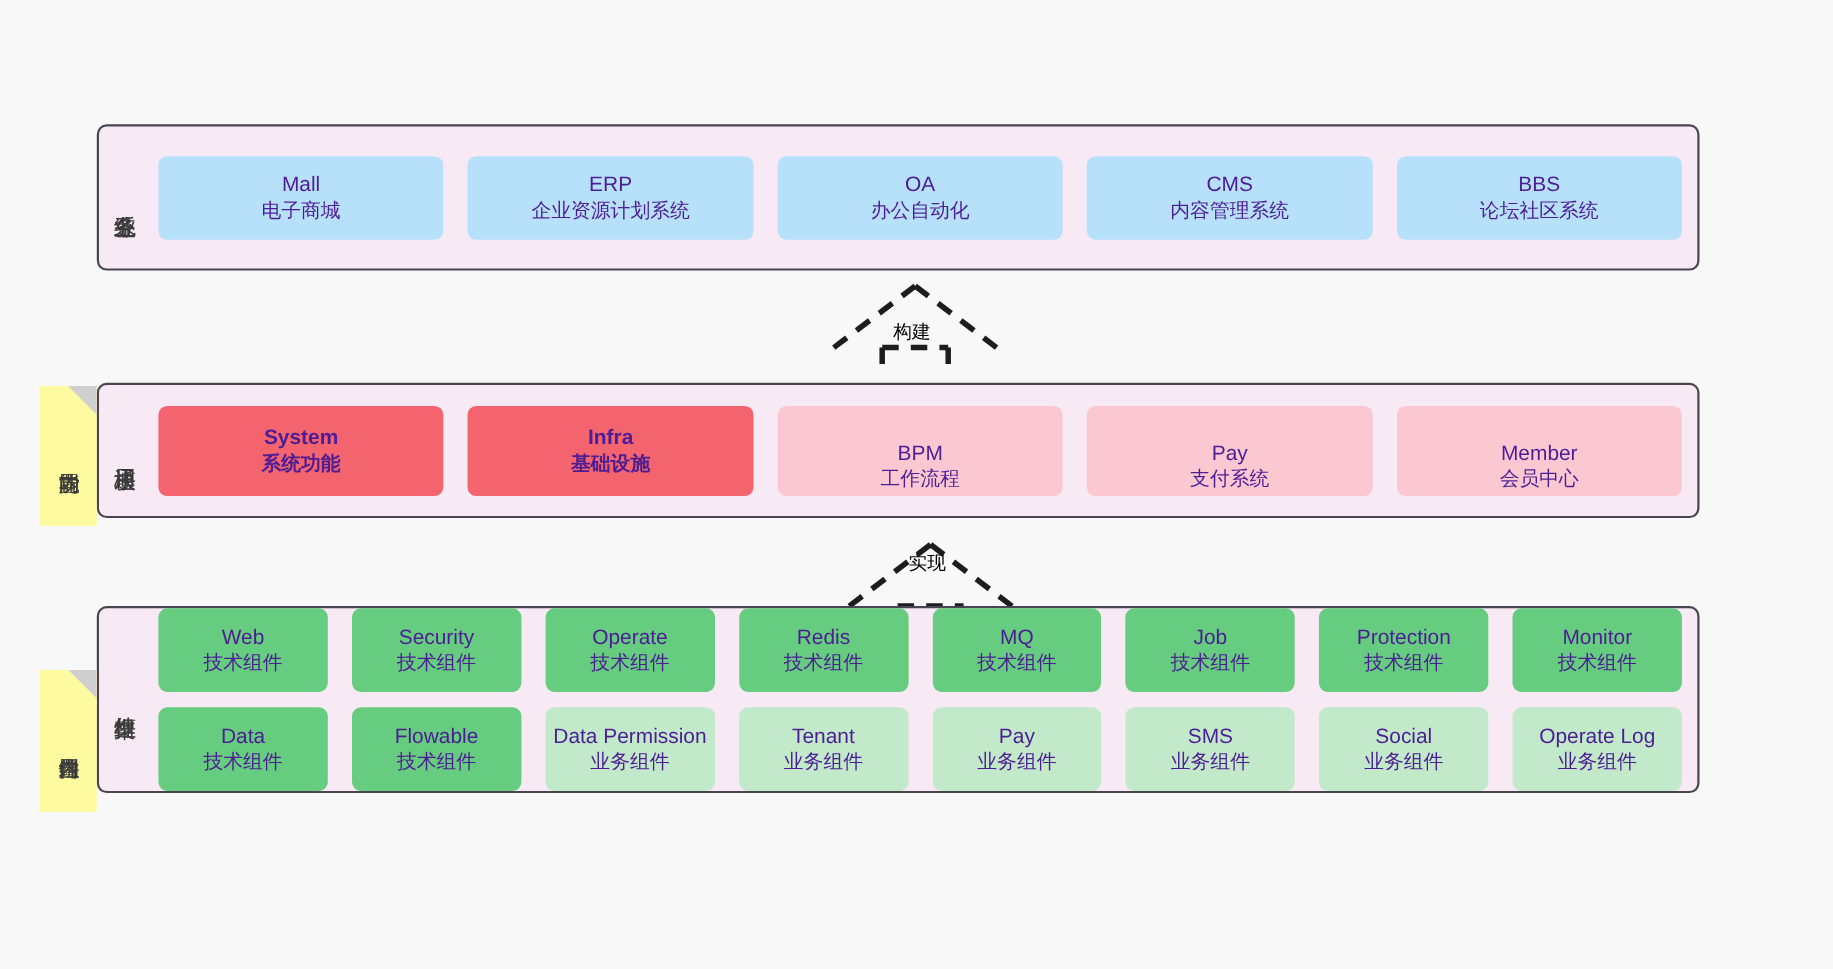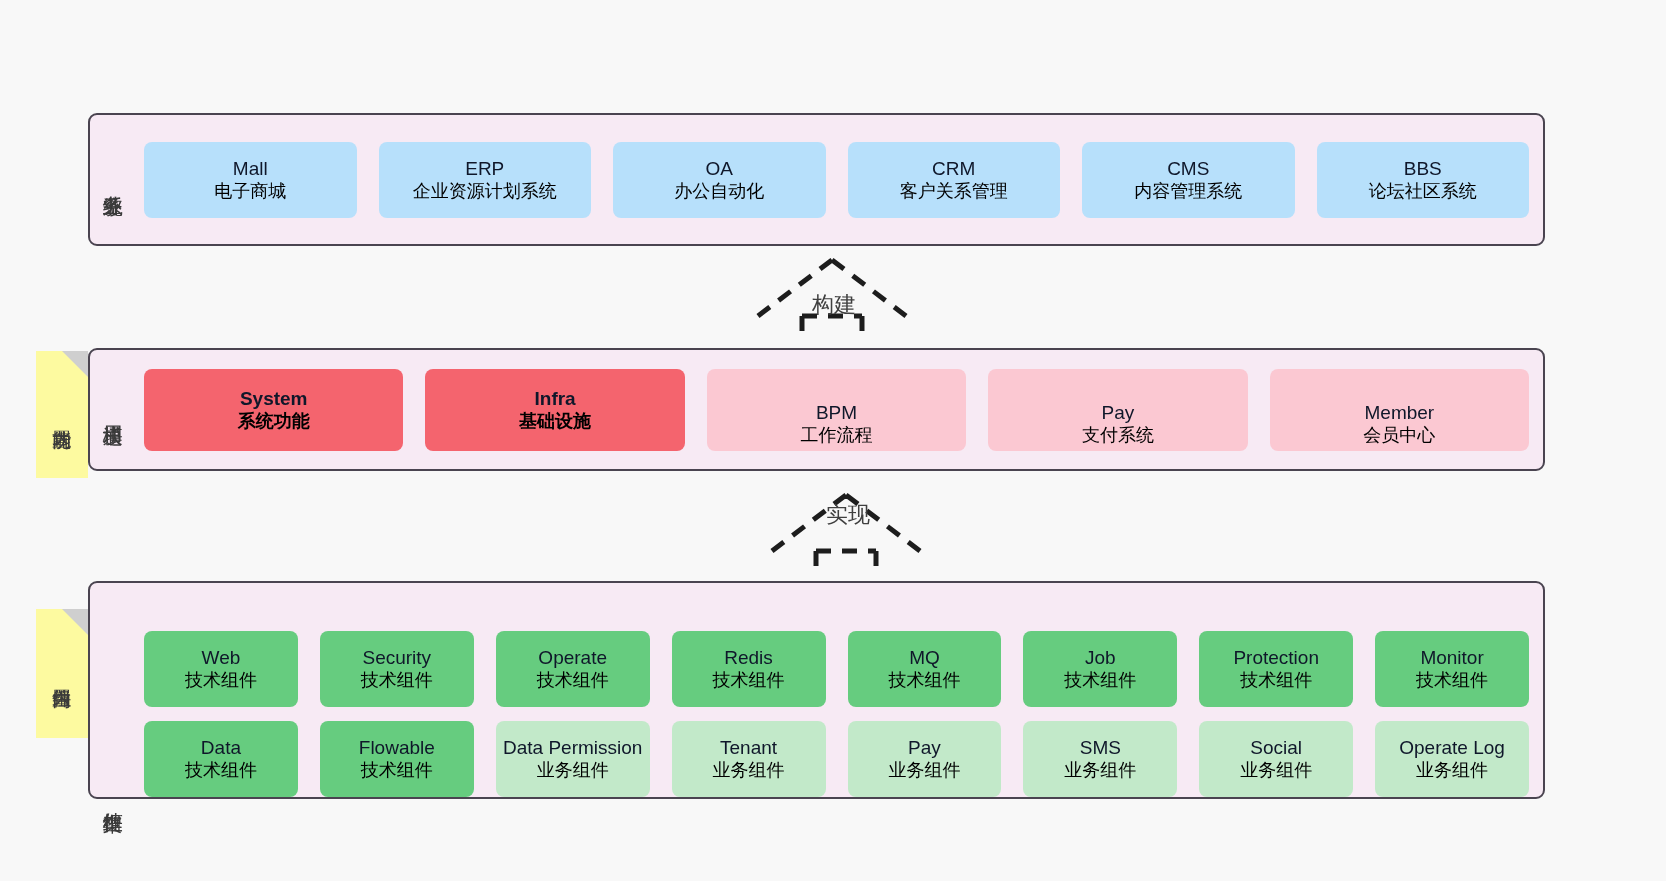--- a/index.html
+++ b/index.html
@@ -74,39 +74,39 @@
     flex-direction: column;
     align-items: center;
     justify-content: center;
     text-align: center;
     box-sizing: border-box;
     padding: 4px 6px;
   }
   .node .t1 {
     font-size: 19px;
     line-height: 1.22;
-    color: #0f172a;
+    color: #4c1d95;
     white-space: normal;
   }
   .node .t2 {
     font-size: 18px;
     line-height: 1.24;
-    color: #000000;
+    color: #4c1d95;
   }
 
   .node.blue       { background: #b7e0fb; }
   .node.red        { background: #f4646e; font-weight: bold; }
   .node.pink       { background: #fbc8d2; justify-content: flex-end; }
   .node.green      { background: #66cc7f; }
   .node.lightgreen { background: #c2e9c9; }
 
   
   #layer-business { left: 88px;  top: 113px; width: 1457px; height: 133px; }
   #layer-common   { left: 88px;  top: 348px; width: 1457px; height: 123px; }
-  #layer-frame    { left: 88px;  top: 581px; width: 1457px; height: 218px; align-items: flex-end; }
+  #layer-frame    { left: 88px;  top: 551px; width: 1457px; height: 170px; }
 
   #layer-business .node { height: 76px; }
   #layer-common .node   { height: 82px; }
   #layer-frame .node    { height: 76px; }
 
   
   .note {
     position: absolute;
     background: #fdfaa0;
     box-sizing: border-box;
@@ -132,22 +132,22 @@
   }
   #note-builtin-func { left: 36px; top: 351px; width: 52px;  height: 127px; }
   #note-builtin-comp { left: 36px; top: 609px; width: 52px;  height: 129px; }
 
   
   .uml-arrow {
     position: absolute;
   }
   .uml-label {
     position: absolute;
-    font-size: 22px;
-    color: #404040;
+    font-size: 17px;
+    color: #000000;
     background: transparent;
     white-space: nowrap;
     user-select: none;
   }
   #arrow-build  { left: 752px; top: 256px; width: 160px; height: 86px; }
   #label-build  { left: 812px; top: 290px; }
   #arrow-impl   { left: 766px; top: 491px; width: 160px; height: 86px; }
   #label-impl   { left: 826px; top: 500px; }
 </style>
 </head>
@@ -165,24 +165,20 @@
         </div>
         <div class="node blue">
           <span class="t1">ERP</span>
           <span class="t2">企业资源计划系统</span>
         </div>
         <div class="node blue">
           <span class="t1">OA</span>
           <span class="t2">办公自动化</span>
         </div>
         <div class="node blue">
-          <span class="t1">CRM</span>
-          <span class="t2">客户关系管理</span>
-        </div>
-        <div class="node blue">
           <span class="t1">CMS</span>
           <span class="t2">内容管理系统</span>
         </div>
         <div class="node blue">
           <span class="t1">BBS</span>
           <span class="t2">论坛社区系统</span>
         </div>
       </div>
     </div>
   </div>

